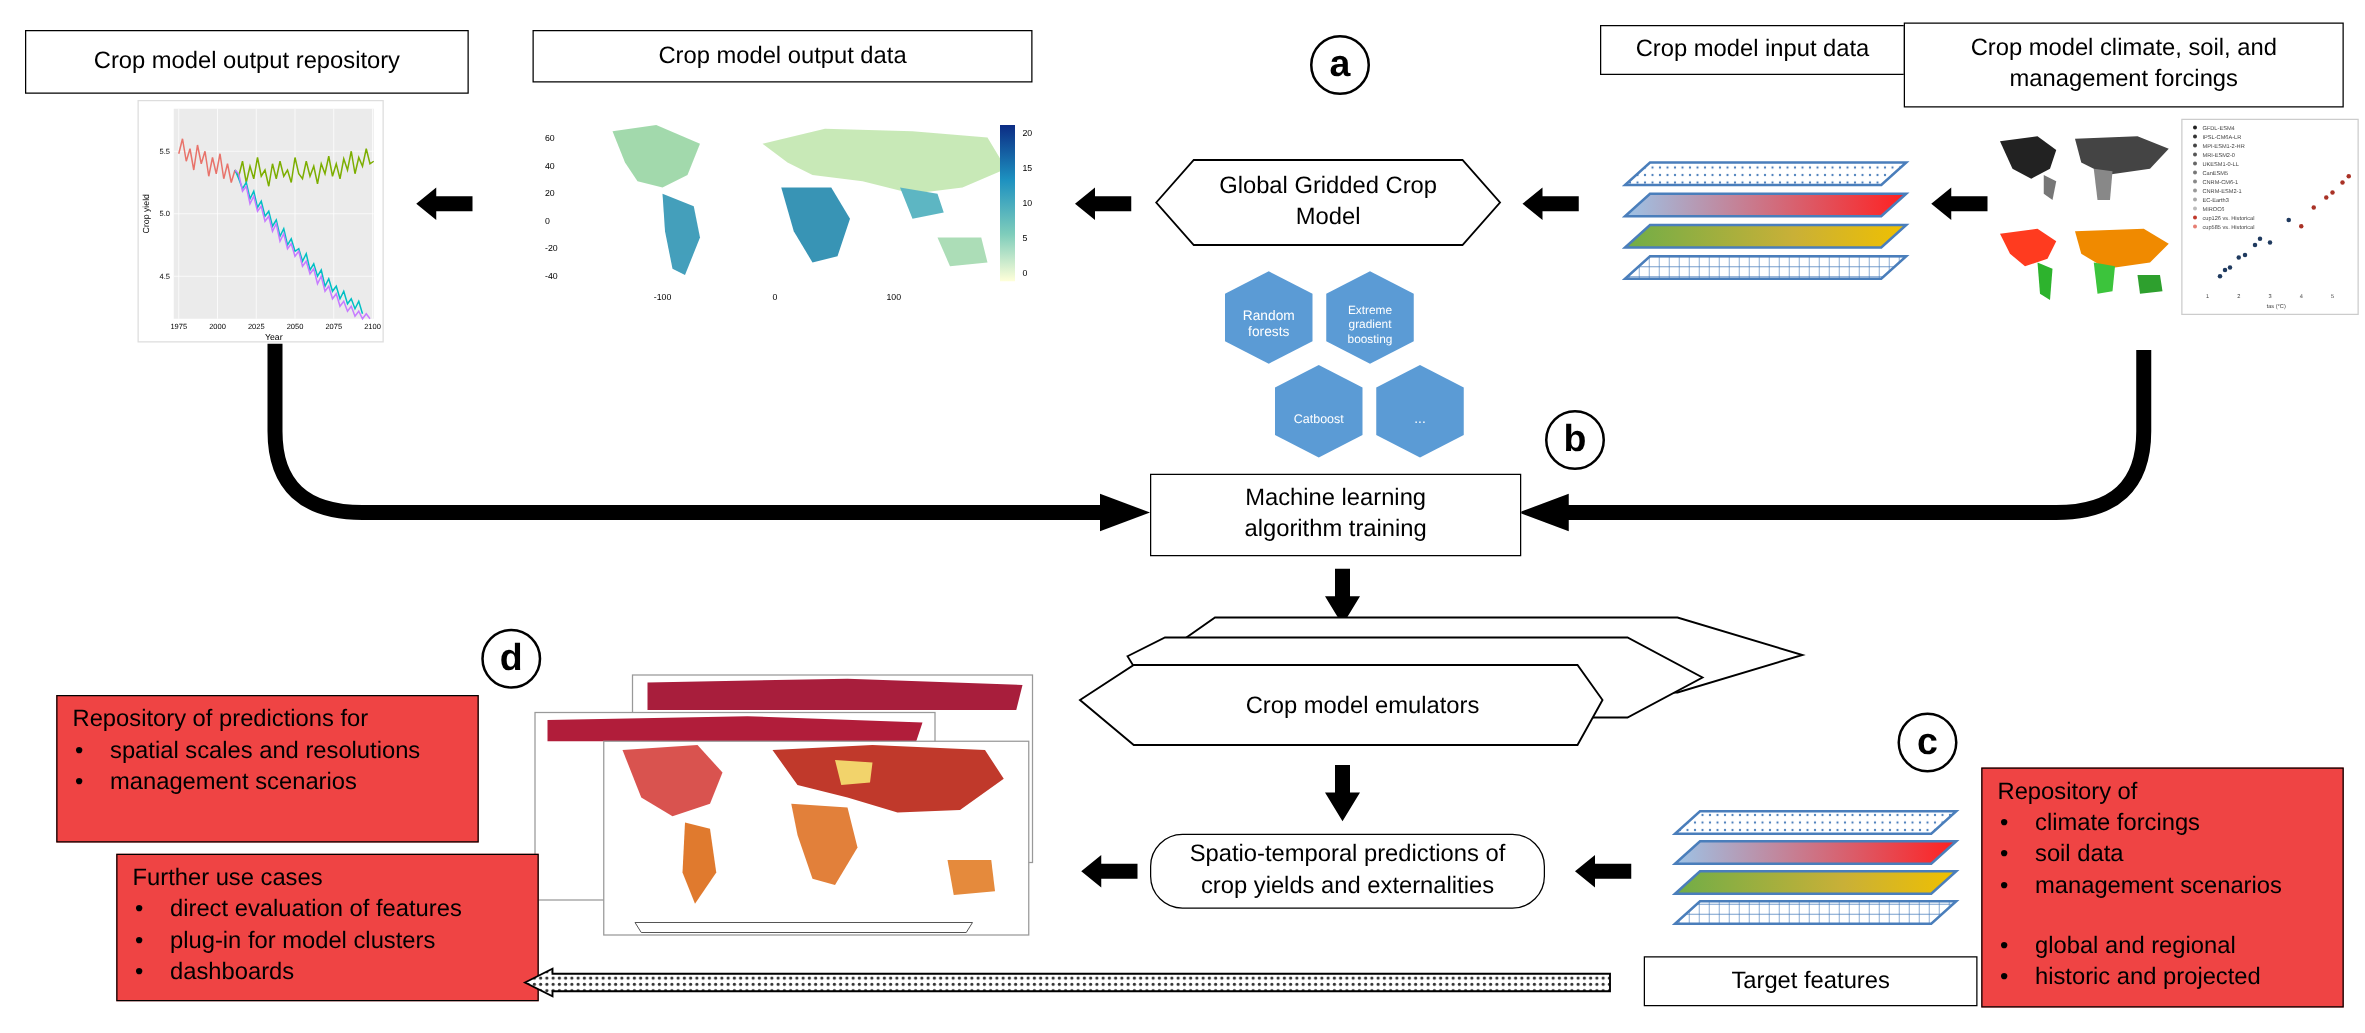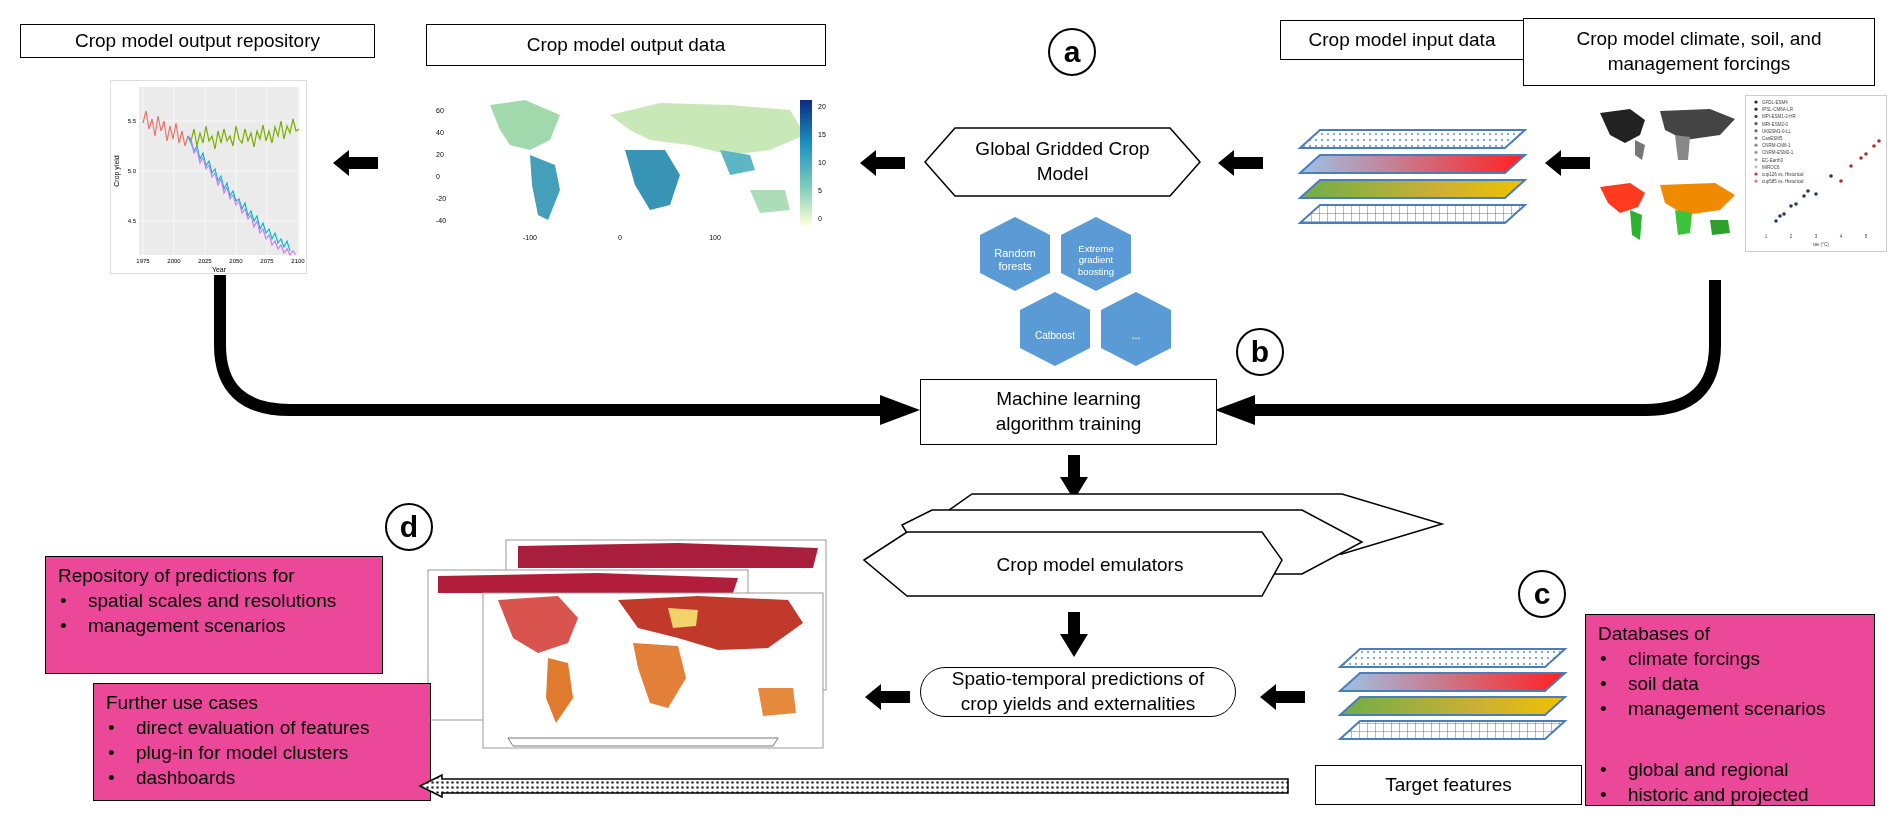--- a/index.html
+++ b/index.html
@@ -1,32 +1,32 @@
 <!DOCTYPE html>
 <html><head>
 <meta charset="utf-8">
 <style>
   html, body { margin:0; padding:0; background:#ffffff; }
   body { width:1892px; height:826px; position:relative; overflow:hidden; font-family:"Liberation Sans", sans-serif; color:#000; }
   .box { position:absolute; background:#fff; border:1.5px solid #000; box-sizing:border-box; display:flex; align-items:center; justify-content:center; text-align:center; font-size:19px; line-height:1.3; }
-  .list-box { position:absolute; background:#ec4899; border:1.5px solid #000; box-sizing:border-box; font-size:19px; line-height:25px; padding:6px 12px; }
+  .list-box { position:absolute; background:#ef4444; border:1.5px solid #000; box-sizing:border-box; font-size:19px; line-height:25px; padding:6px 12px; }
   .list-box ul { margin:0; padding:0; list-style:none; }
   .list-box li { position:relative; padding-left:30px; }
   .list-box li::before { content:"•"; position:absolute; left:2px; }
-  .list-box li.gap { margin-top:36px; }
+  .list-box li.gap { margin-top:23px; }
   .circle { position:absolute; width:48px; height:48px; border:2px solid #000; border-radius:50%; display:flex; align-items:center; justify-content:center; font-size:30px; font-weight:bold; background:#fff; box-sizing:border-box; }
   svg { position:absolute; overflow:visible; }
   .abs { position:absolute; }
   .hex-label { position:absolute; display:flex; align-items:center; justify-content:center; text-align:center; font-size:19px; line-height:1.3; }
   .mini { font-family:"Liberation Sans", sans-serif; }
 </style>
 </head>
 <body>
 
-<div class="box" style="left:20px;top:24px;width:355px;height:34px;">Crop model output repository</div>
+<div class="box" style="left:20px;top:24px;width:355px;height:51px;">Crop model output repository</div>
 <div class="box" style="left:426px;top:24px;width:400px;height:42px;">Crop model output data</div>
 <div class="box" style="left:1280px;top:20px;width:244px;height:40px;">Crop model input data</div>
 <div class="box" style="left:1523px;top:18px;width:352px;height:68px;padding:0 20px;">Crop model climate, soil, and management forcings</div>
 
 <div class="circle" style="left:1048px;top:28px;">a</div>
 <div class="circle" style="left:1236px;top:328px;">b</div>
 <div class="circle" style="left:1518px;top:570px;">c</div>
 <div class="circle" style="left:385px;top:503px;">d</div>
 
 <div class="abs" style="left:110px;top:80px;width:195px;height:192px;border:1px solid #ddd;background:#fff;">
@@ -231,21 +231,21 @@
   <polygon points="80,25 110,4 480,4 580,34 480,64 110,64" fill="#fff" stroke="#000" stroke-width="1.5"></polygon>
   <polygon points="40,35 70,20 440,20 500,52 440,84 70,84" fill="#fff" stroke="#000" stroke-width="1.5"></polygon>
   <polygon points="2,70 45,42 400,42 420,70 400,106 45,106" fill="#fff" stroke="#000" stroke-width="1.5"></polygon>
 </svg>
 <div class="hex-label" style="left:905px;top:540px;width:370px;height:50px;">Crop model emulators</div>
 
 <svg style="left:1060px;top:612px;" width="28" height="45">
     <polygon points="8,0 20,0 20,22 28,22 14,45 0,22 8,22" fill="#000"></polygon>
   </svg>
 
-<div class="box" style="left:920px;top:667px;width:316px;height:50px;padding:0 10px;border-radius:26px;">Spatio-temporal predictions of crop yields and externalities</div>
+<div class="box" style="left:920px;top:667px;width:316px;height:60px;padding:0 10px;border-radius:26px;">Spatio-temporal predictions of crop yields and externalities</div>
 
 <svg style="left:865px;top:684px;" width="45" height="26">
     <polygon points="0,13 16,0 16,7 45,7 45,19 16,19 16,26" fill="#000"></polygon>
   </svg>
 <svg style="left:1260px;top:684px;" width="45" height="26">
     <polygon points="0,13 16,0 16,7 45,7 45,19 16,19 16,26" fill="#000"></polygon>
   </svg>
 
 <div class="abs" style="left:428px;top:538px;width:400px;height:212px;">
   <svg width="400" height="212">
@@ -283,21 +283,21 @@
 <svg style="left:1335px;top:643px;" width="240" height="100">
   <polygon points="25,78 230,78 210,96 5,96" fill="url(#grid)" stroke="#4a7ebb" stroke-width="2"></polygon>
   <polygon points="25,54 230,54 210,72 5,72" fill="url(#greengrad)" stroke="#4a7ebb" stroke-width="2"></polygon>
   <polygon points="25,30 230,30 210,48 5,48" fill="url(#redgrad)" stroke="#4a7ebb" stroke-width="2"></polygon>
   <polygon points="25,6 230,6 210,24 5,24" fill="url(#dots)" stroke="#4a7ebb" stroke-width="2"></polygon>
 </svg>
 
 <div class="box" style="left:1315px;top:765px;width:267px;height:40px;">Target features</div>
 
 <div class="list-box" style="left:1585px;top:614px;width:290px;height:192px;">
-  <div>Databases of</div>
+  <div>Repository of</div>
   <ul>
     <li>climate forcings</li>
     <li>soil data</li>
     <li>management scenarios</li>
     <li class="gap">global and regional</li>
     <li>historic and projected</li>
   </ul>
 </div>
 
 <svg style="left:420px;top:775px;" width="870" height="22">

